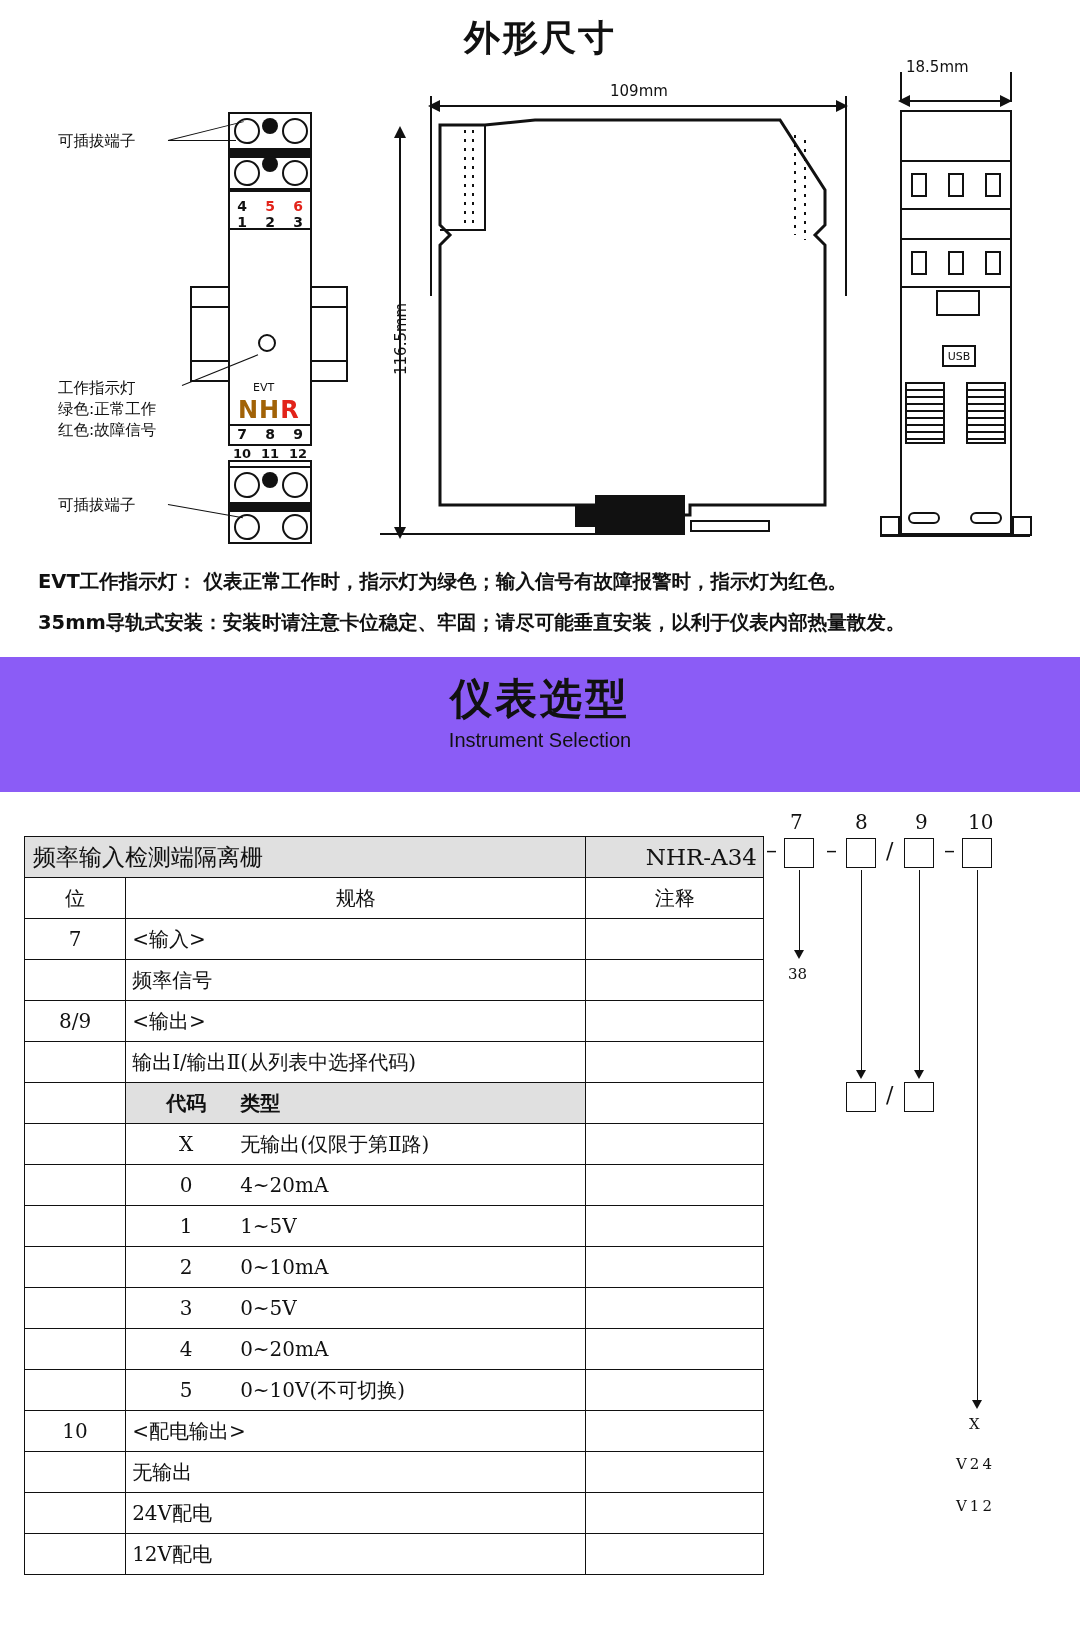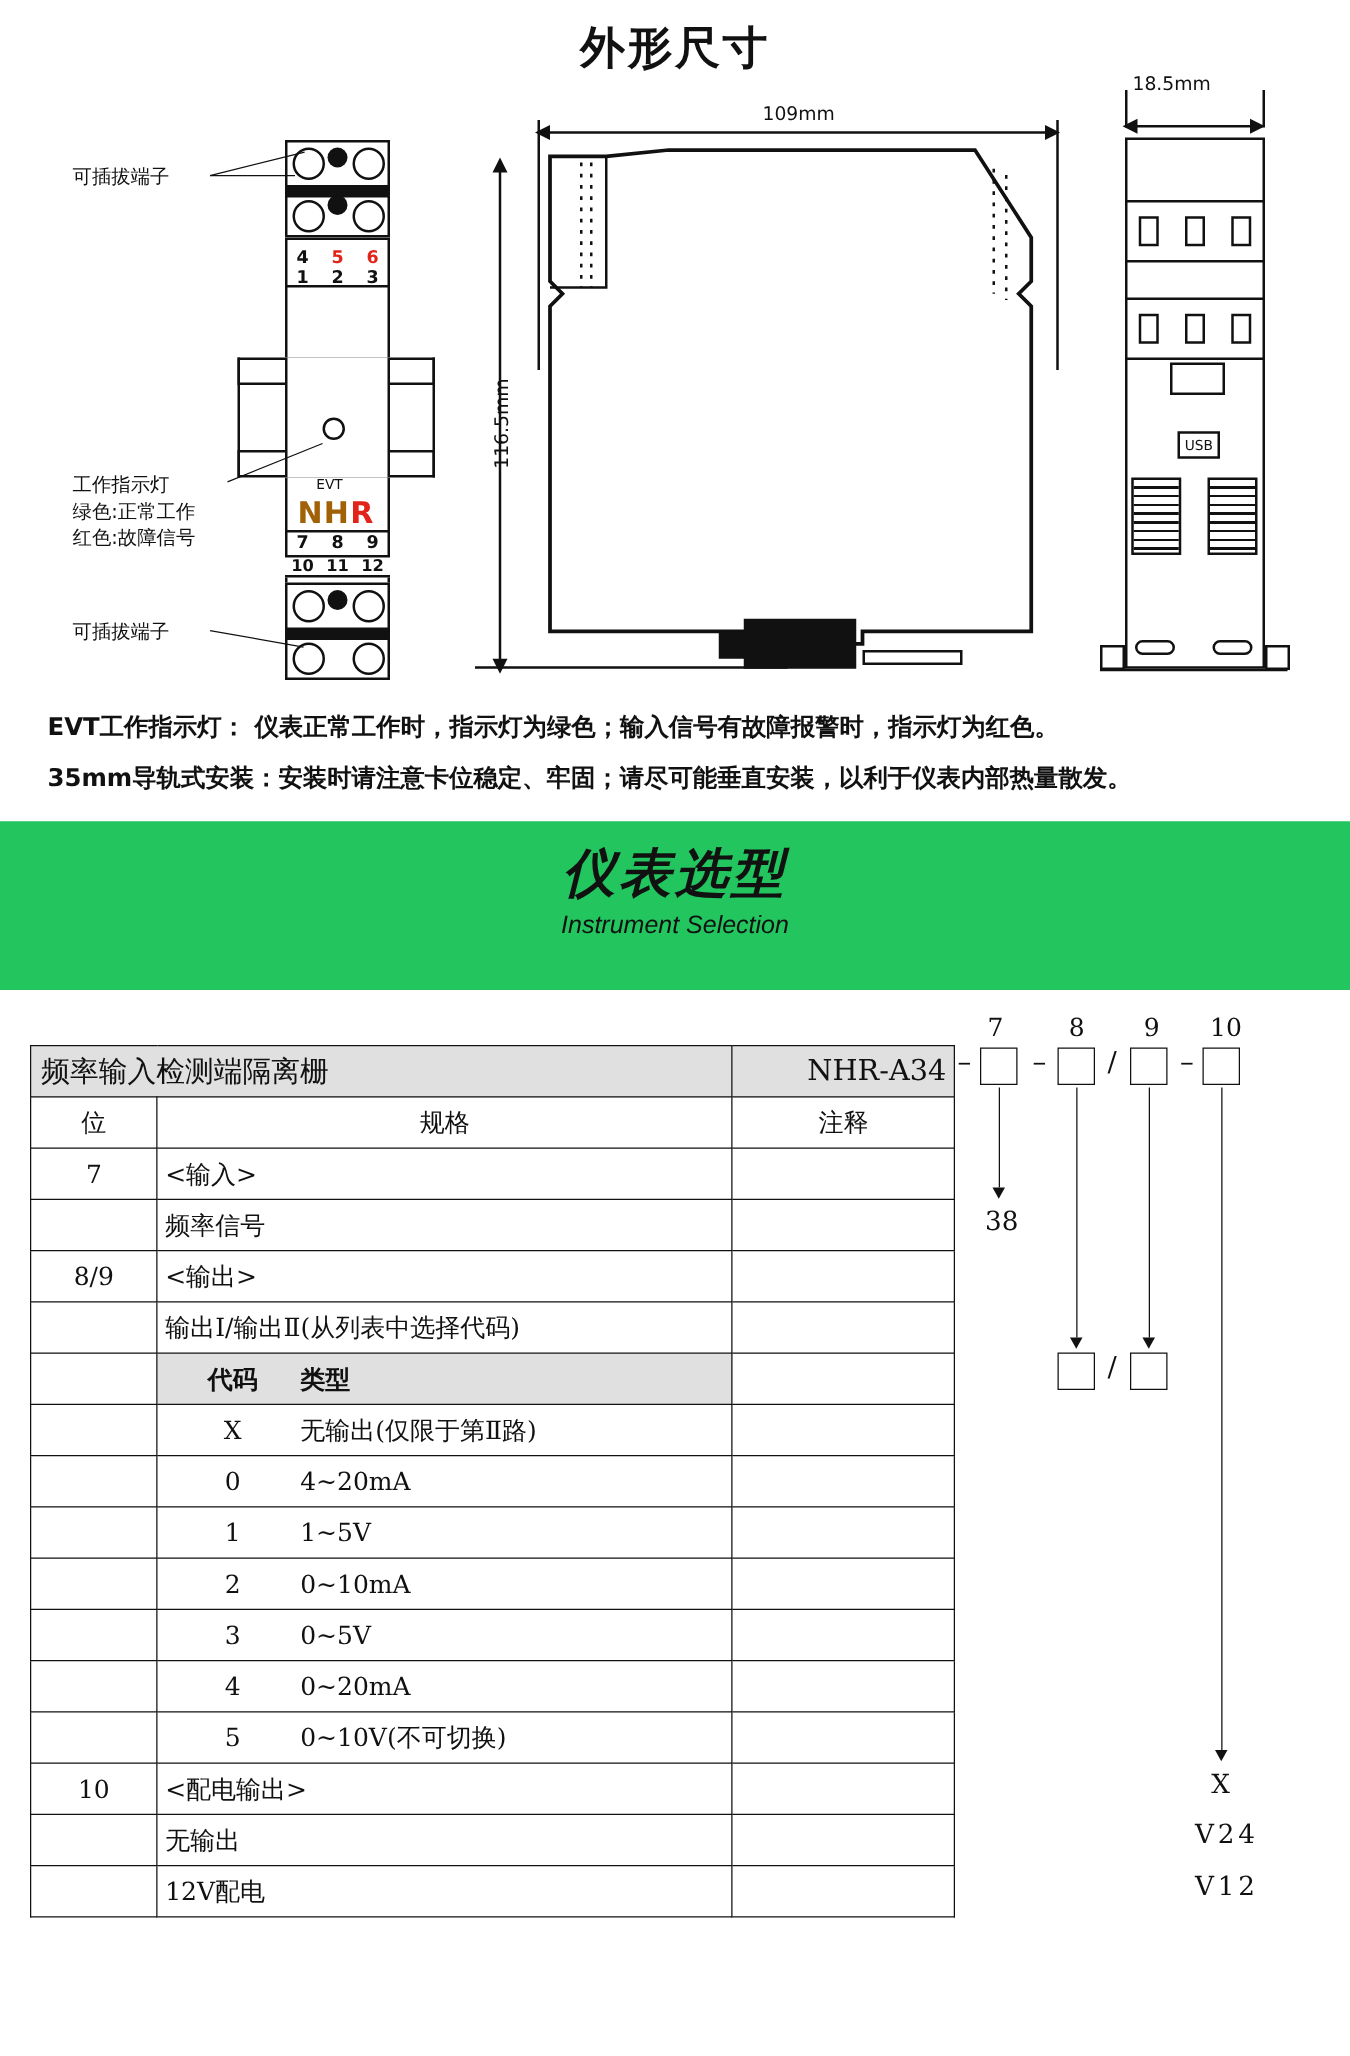--- a/index.html
+++ b/index.html
@@ -24,22 +24,21 @@
   .callout { position: absolute; font-size: 15.5px; line-height: 21px; font-family: "DejaVu Sans", sans-serif; color: #111; white-space: nowrap;}
   .lead { position: absolute; background: #111; height: 1px; transform-origin: left center; }
 
   
   .dev { position: absolute; }
   .dev-outline { border: 2px solid #111; background: #fff; }
 
   
   .banner {
     position: absolute; left: 0; top: 657px; width: 1080px; height: 135px;
-    background: #22c55e;
-    font-style: italic;
+    background: #8b5cf6;
   }
   .banner h2 {
     margin: 0; padding-top: 14px; text-align: center;
     font-size: 42px; font-weight: bold; letter-spacing: 3px;
     font-family: "DejaVu Sans", sans-serif; color: #111;
   }
   .banner .sub {
     text-align: center; font-size: 20px; margin-top: 2px;
     font-family: "Liberation Sans", sans-serif; color: #111;
   }
@@ -71,21 +70,21 @@
     position: absolute; border: 1px solid #111; width: 30px; height: 30px; background: #fff;
   }
   .codenum { position: absolute; font-family: "DejaVu Serif", serif; font-size: 20px; }
   .vline { position: absolute; width: 1px; background: #111; }
   .arrow-dn {
     position: absolute; width: 0; height: 0;
     border-left: 5px solid transparent; border-right: 5px solid transparent;
     border-top: 9px solid #111;
   }
   .dash { position: absolute; font-family: "DejaVu Serif", serif; font-size: 22px; }
-  .rightval { position: absolute; font-family: "DejaVu Serif", serif; font-size: 21px; }
+  .rightval { position: absolute; font-family: "DejaVu Serif", serif; font-size: 15px; }
 
   
   .dimline { position: absolute; background: #111; }
   .tri-l { position:absolute; width:0;height:0;border-top:6px solid transparent;border-bottom:6px solid transparent;border-right:12px solid #111;}
   .tri-r { position:absolute; width:0;height:0;border-top:6px solid transparent;border-bottom:6px solid transparent;border-left:12px solid #111;}
   .tri-u { position:absolute; width:0;height:0;border-left:6px solid transparent;border-right:6px solid transparent;border-bottom:12px solid #111;}
   .tri-d { position:absolute; width:0;height:0;border-left:6px solid transparent;border-right:6px solid transparent;border-top:12px solid #111;}
   .dimtxt { position:absolute; font-size:15px; font-family:"DejaVu Sans", sans-serif; }
   .vert { transform: rotate(-90deg); transform-origin: left top; }
 </style>
@@ -359,19 +358,24 @@
       <td class="c-spec">&lt;配电输出&gt;</td>
       <td class="c-note"></td>
     </tr>
     <tr>
       <td class="c-pos"></td>
       <td class="c-spec">无输出</td>
       <td class="c-note"></td>
     </tr>
     <tr>
       <td class="c-pos"></td>
+      <td class="c-spec">24V配电</td>
+      <td class="c-note"></td>
+    </tr>
+    <tr>
+      <td class="c-pos"></td>
       <td class="c-spec">12V配电</td>
       <td class="c-note"></td>
     </tr>
   </tbody>
     </table>
 
 </div>
 
 </body></html>

